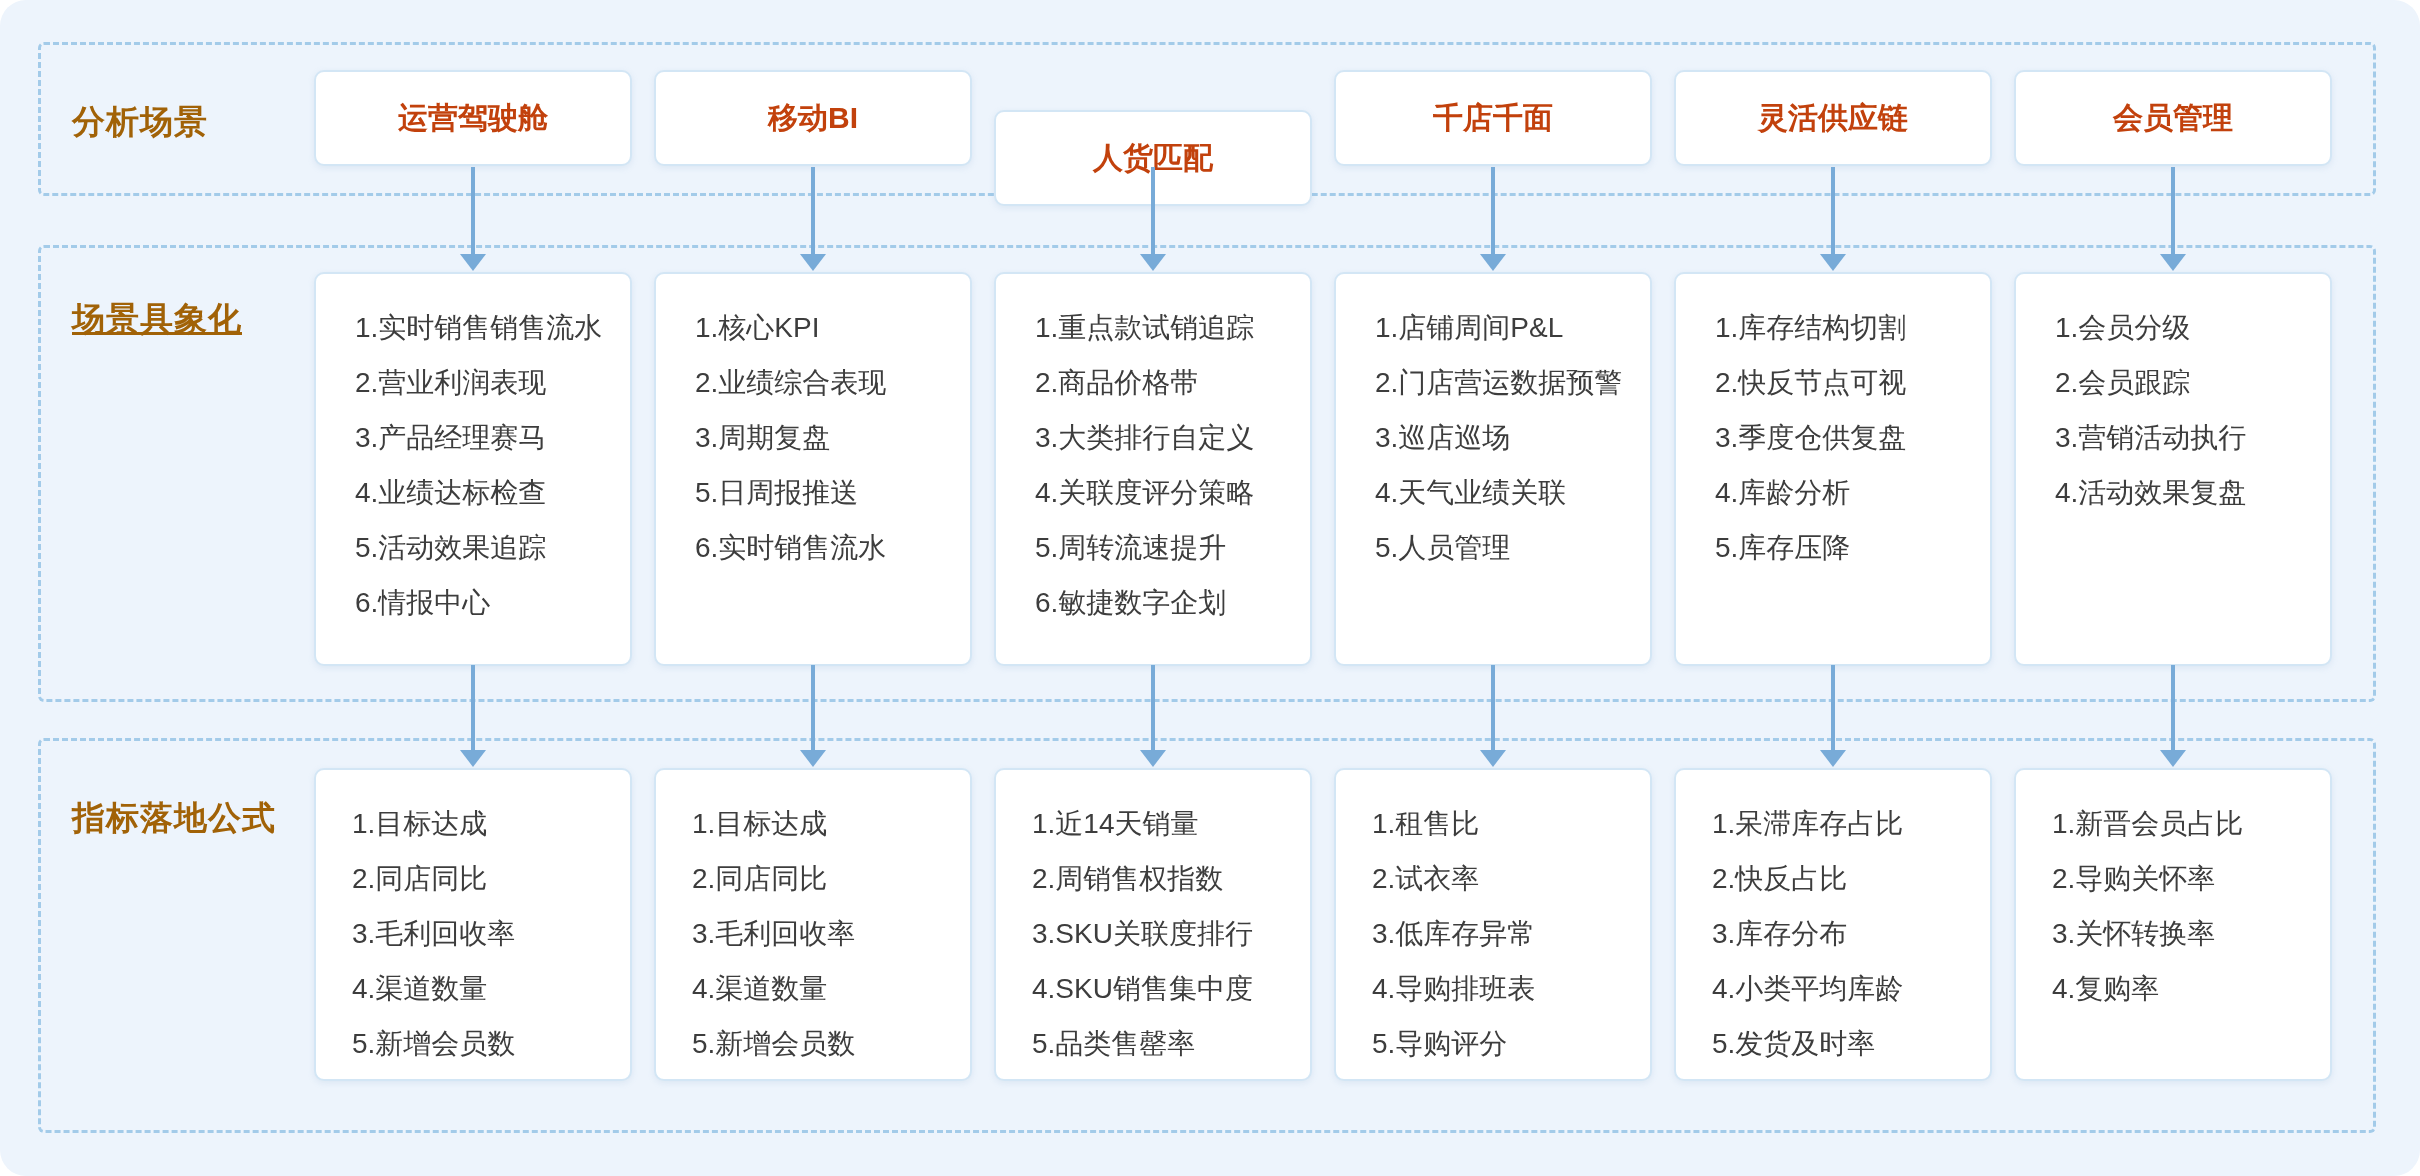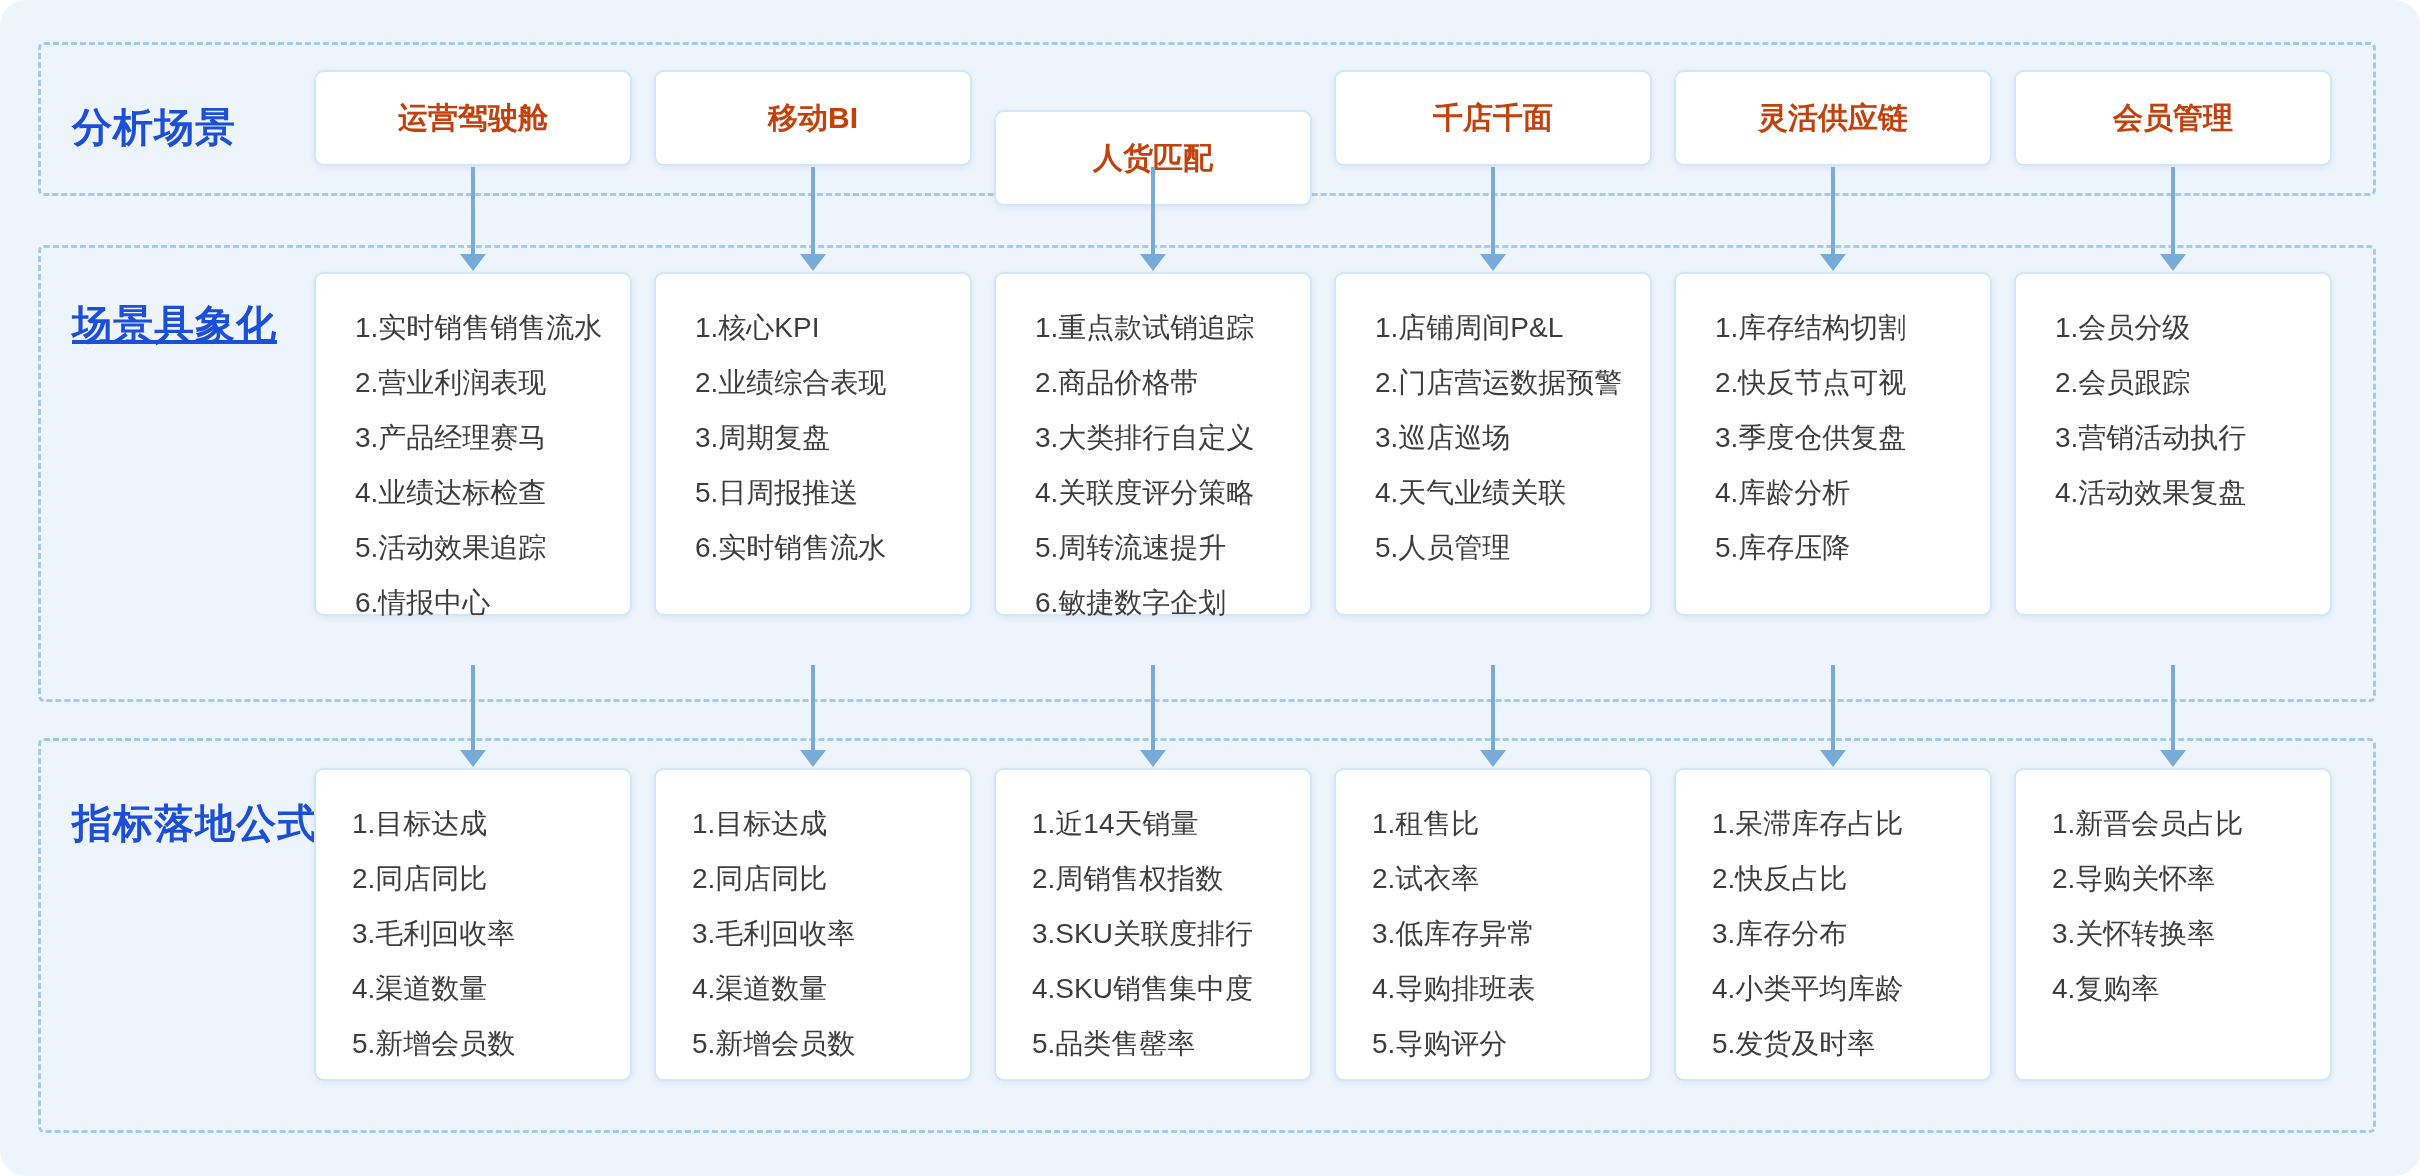--- a/index.html
+++ b/index.html
@@ -11,37 +11,37 @@
   .band{
     position:absolute;left:38px;width:2338px;
     border:3px dashed #a3cbe9;border-radius:6px;
     box-sizing:border-box;
   }
   .band1{top:42px;height:154px;}
   .band2{top:245px;height:457px;}
   .band3{top:738px;height:395px;}
   .row-label{
     position:absolute;left:72px;
-    font-size:40px;font-weight:bold;color:#1d4ed8;
+    font-size:33px;font-weight:bold;color:#a16207;
     letter-spacing:1px;white-space:nowrap;
   }
   .hbox{
     position:absolute;top:70px;height:96px;width:318px;
     background:#ffffff;border:2px solid #d3e6f5;border-radius:10px;
     box-sizing:border-box;display:flex;align-items:center;justify-content:center;
     box-shadow:0 2px 6px rgba(140,170,205,.18);
   }
   .hbox span{font-size:30px;font-weight:600;color:#c2410c;white-space:nowrap;}
   .lbox{
     position:absolute;width:318px;
     background:#ffffff;border:2px solid #d3e6f5;border-radius:10px;
     box-sizing:border-box;padding:26px 18px 0 36px;
     box-shadow:0 2px 6px rgba(140,170,205,.18);
   }
-  .lbox2{top:272px;height:344px;padding-left:39px;}
+  .lbox2{top:272px;height:394px;padding-left:39px;}
   .lbox3{top:768px;height:313px;}
   .li{font-size:28px;color:#3d3d3d;line-height:55px;white-space:nowrap;}
   .aline{position:absolute;width:4px;background:#78abd8;}
   .ahead{
     position:absolute;width:0;height:0;
     border-left:13px solid transparent;border-right:13px solid transparent;
     border-top:17px solid #78abd8;
   }
 </style>
 </head>

